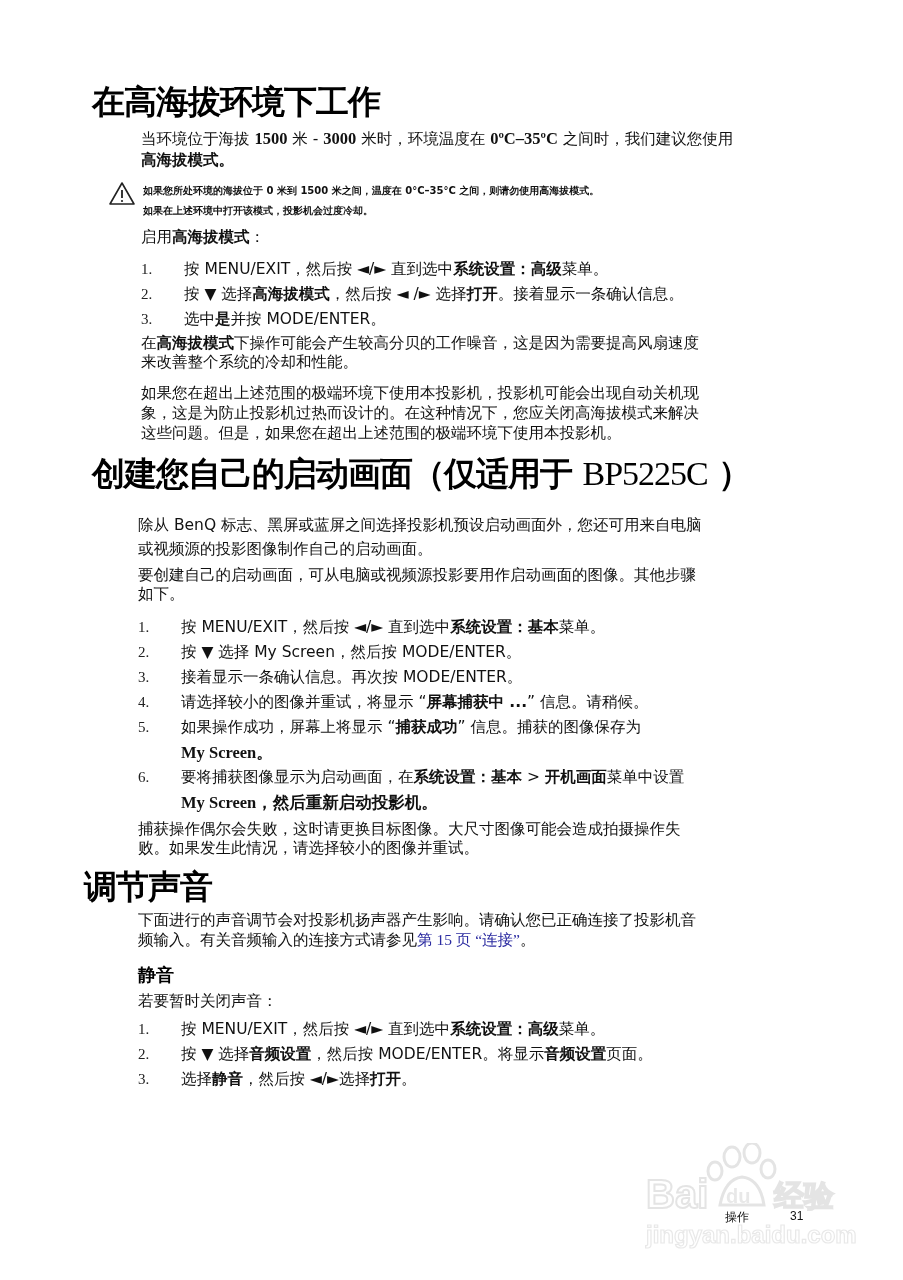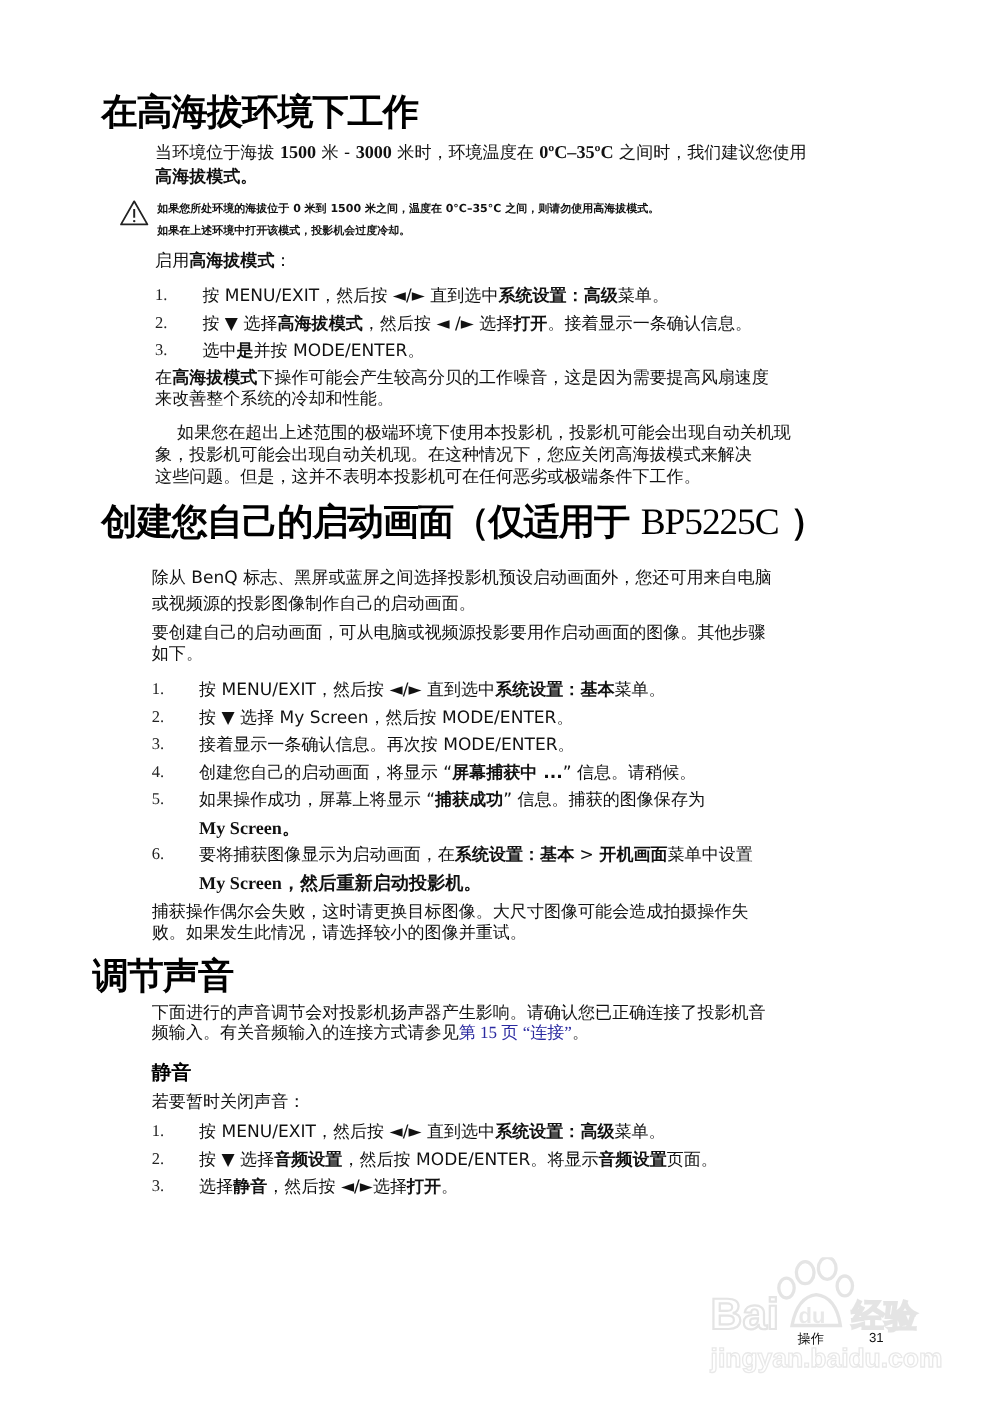--- a/index.html
+++ b/index.html
@@ -71,23 +71,23 @@
 <div class="li" style="left:141px; top:309px;">
   <span class="num">3.</span>
   <span class="txt"><span>选中</span><b>是</b><span>并按 MODE/ENTER。</span></span>
 </div>
 
 <p class="p" style="left:141px; top:333px;text-align:right;">
   <span>在</span><b>高海拔模式</b><span>下操作可能会产生较高分贝的工作噪音，这是因为需要提高风扇速度</span>
 </p>
 <p class="p" style="left:141px; top:352px;">来改善整个系统的冷却和性能。</p>
 
-<p class="p" style="left:141px; top:383px;margin-left:20px;">如果您在超出上述范围的极端环境下使用本投影机，投影机可能会出现自动关机现</p>
-<p class="p" style="left:141px; top:403px;">象，投影机可能会出现自动关机现。在这种情况下，您应关闭高海拔模式来解决</p>
-<p class="p" style="left:141px; top:423px;">这些问题。但是，这并不表明本投影机可在任何恶劣或极端条件下工作。</p>
+<p class="p" style="left:141px; top:383px;">如果您在超出上述范围的极端环境下使用本投影机，投影机可能会出现自动关机现</p>
+<p class="p" style="left:141px; top:403px;">象，这是为防止投影机过热而设计的。在这种情况下，您应关闭高海拔模式来解决</p>
+<p class="p" style="left:141px; top:423px;">这些问题。但是，如果您在超出上述范围的极端环境下使用本投影机。</p>
 
 <h1 class="h1" style="top:452px;">
   <span>创建您自己的启动画面（仅适用于 </span><span class="latin">BP5225C</span><span> ）</span>
 </h1>
 
 <p class="p" style="left:138px; top:515px;">除从 BenQ 标志、黑屏或蓝屏之间选择投影机预设启动画面外，您还可用来自电脑</p>
 <p class="p" style="left:138px; top:539px;">或视频源的投影图像制作自己的启动画面。</p>
 <p class="p" style="left:138px; top:565px;">要创建自己的启动画面，可从电脑或视频源投影要用作启动画面的图像。其他步骤</p>
 <p class="p" style="left:138px; top:584px;">如下。</p>
 
@@ -98,21 +98,21 @@
 <div class="li" style="left:138px; top:642px;">
   <span class="num">2.</span>
   <span class="txt">按 ▼ 选择 My Screen，然后按 MODE/ENTER。</span>
 </div>
 <div class="li" style="left:138px; top:667px;">
   <span class="num">3.</span>
   <span class="txt">接着显示一条确认信息。再次按  MODE/ENTER。</span>
 </div>
 <div class="li" style="left:138px; top:692px;">
   <span class="num">4.</span>
-  <span class="txt"><span>创建您自己的启动画面，将显示 “</span><b>屏幕捕获中 ...</b><span>” 信息。请稍候。</span></span>
+  <span class="txt"><span>请选择较小的图像并重试，将显示 “</span><b>屏幕捕获中 ...</b><span>” 信息。请稍候。</span></span>
 </div>
 <div class="li" style="left:138px; top:717px;">
   <span class="num">5.</span>
   <span class="txt"><span>如果操作成功，屏幕上将显示 “</span><b>捕获成功</b><span>” 信息。捕获的图像保存为</span></span>
 </div>
 <div class="li" style="left:138px; top:742px;">
   <span class="txt serif">My Screen。</span>
 </div>
 <div class="li" style="left:138px; top:767px;">
   <span class="num">6.</span>

